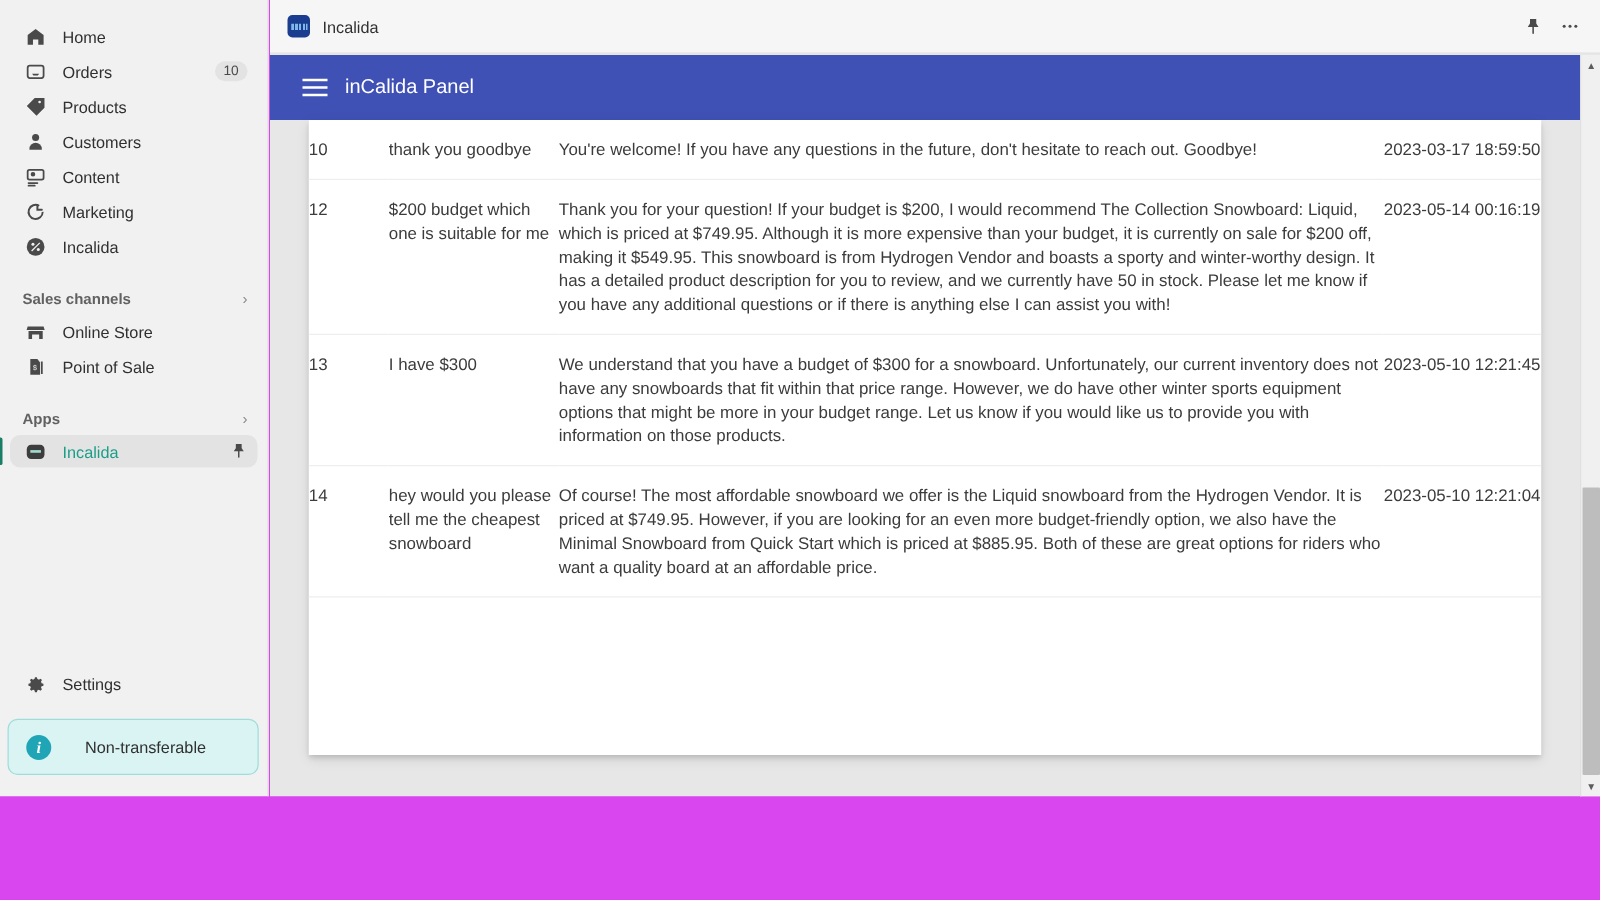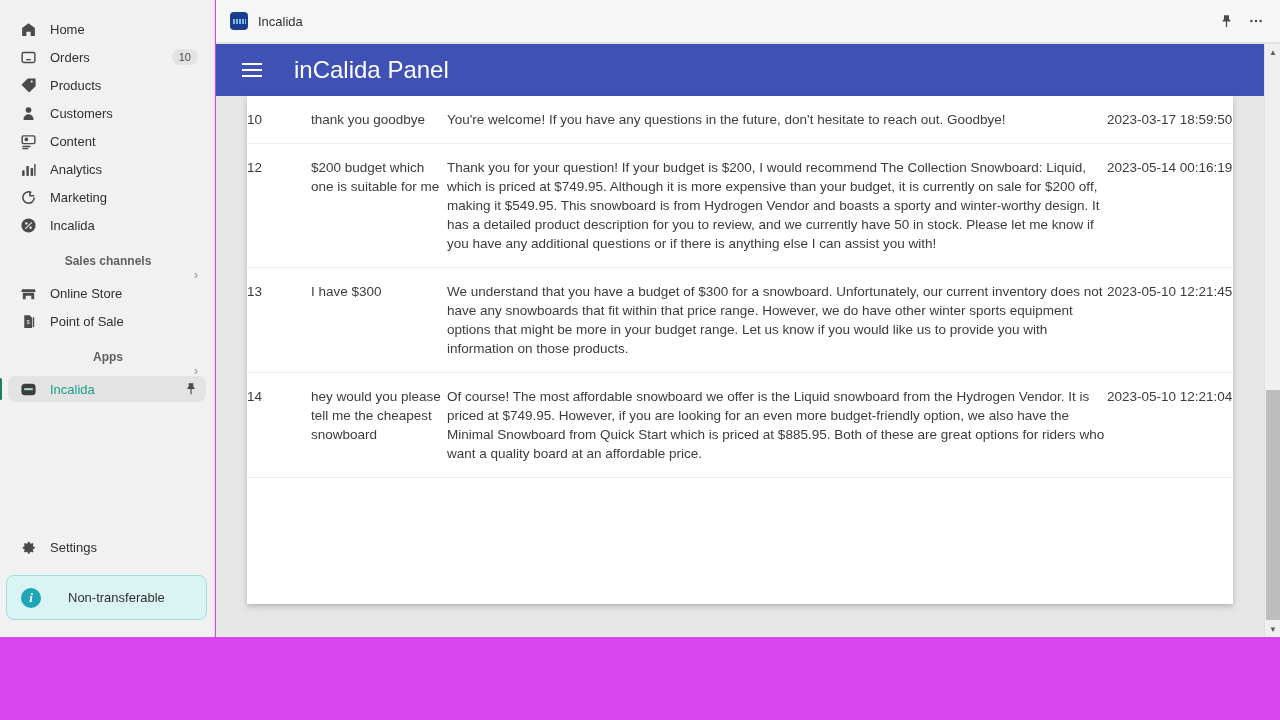--- a/index.html
+++ b/index.html
@@ -49,21 +49,20 @@
     content: ""; position: absolute; left: -9px; top: 2px;
     width: 3px; height: 22px; background: #1a7f64; border-radius: 2px;
   }
   .nav-item .pin { margin-left: auto; color: #4a4a4a; display:flex; }
 
   .section-head {
     display: flex; align-items: center;
     height: 26px; margin: 0 8px;
     padding: 0 8px 0 10px; border-radius: 8px;
     cursor: pointer;
-    flex-direction: column;
   }
   .section-head .lbl {
     font-size: 12px; font-weight: bold; color: #616161;
   }
   .section-head .chev { margin-left: auto; color: #8a8a8a; font-size: 12px; }
   .spacer-sm { height: 14px; }
 
   .settings-row { position: absolute; left: 0; bottom: 75px; width: 215px; }
   .settings-row .nav-item .lbl { font-size: 13px; }
 
@@ -110,21 +109,21 @@
   .tab-actions { margin-left: auto; display: flex; align-items: center; gap: 14px; margin-right: 16px; color: #4a4a4a; }
 
   .panel-bar {
     position: absolute; left: 0; top: 44px; width: 1048px; height: 52px;
     background: #3f51b5;
     display: flex; align-items: center;
   }
   .burger { margin-left: 26px; display:flex; flex-direction: column; gap: 4px; cursor:pointer; }
   .burger span { display:block; width: 20px; height: 2px; background: #fff; }
   .panel-title {
-    margin-left: 32px; color: #fff; font-size: 24px;
+    margin-left: 14px; color: #fff; font-size: 16px;
   }
 
   
   .card {
     position: absolute; left: 31px; top: 96px;
     width: 986px; height: 508px;
     background: #ffffff;
     box-shadow: 0 2px 4px rgba(0,0,0,.14), 0 3px 10px rgba(0,0,0,.10);
   }
   table.chat { width: 100%; border-collapse: collapse; table-layout: fixed; }
@@ -211,31 +210,20 @@
       <span class="ico">
         <svg width="17" height="17" viewBox="0 0 24 24" fill="none" stroke="currentColor" stroke-width="2">
             <rect x="3" y="4" width="18" height="11" rx="2"></rect>
             <circle cx="9" cy="9" r="1.6" fill="currentColor"></circle>
             <path d="M4 19h10M4 22h7" stroke-linecap="round"></path>
           </svg>
       </span>
       <span class="lbl">Content</span>
     </div>
 
-    <div class="nav-item">
-      <span class="ico">
-        <svg width="17" height="17" viewBox="0 0 24 24" fill="currentColor">
-            <rect x="3" y="13" width="3.5" height="8" rx="1"></rect>
-            <rect x="9" y="7" width="3.5" height="14" rx="1"></rect>
-            <rect x="15" y="10" width="3.5" height="11" rx="1"></rect>
-            <rect x="20" y="4" width="2" height="17" rx="1"></rect>
-          </svg>
-      </span>
-      <span class="lbl">Analytics</span>
-    </div>
 
     <div class="nav-item">
       <span class="ico">
         <svg width="17" height="17" viewBox="0 0 24 24" fill="none" stroke="currentColor" stroke-width="2.2">
             <path d="M20 12a8 8 0 1 1-4-6.9"></path>
             <path d="M14 4.5v5h5" stroke-linecap="round"></path>
           </svg>
       </span>
       <span class="lbl">Marketing</span>
     </div>

